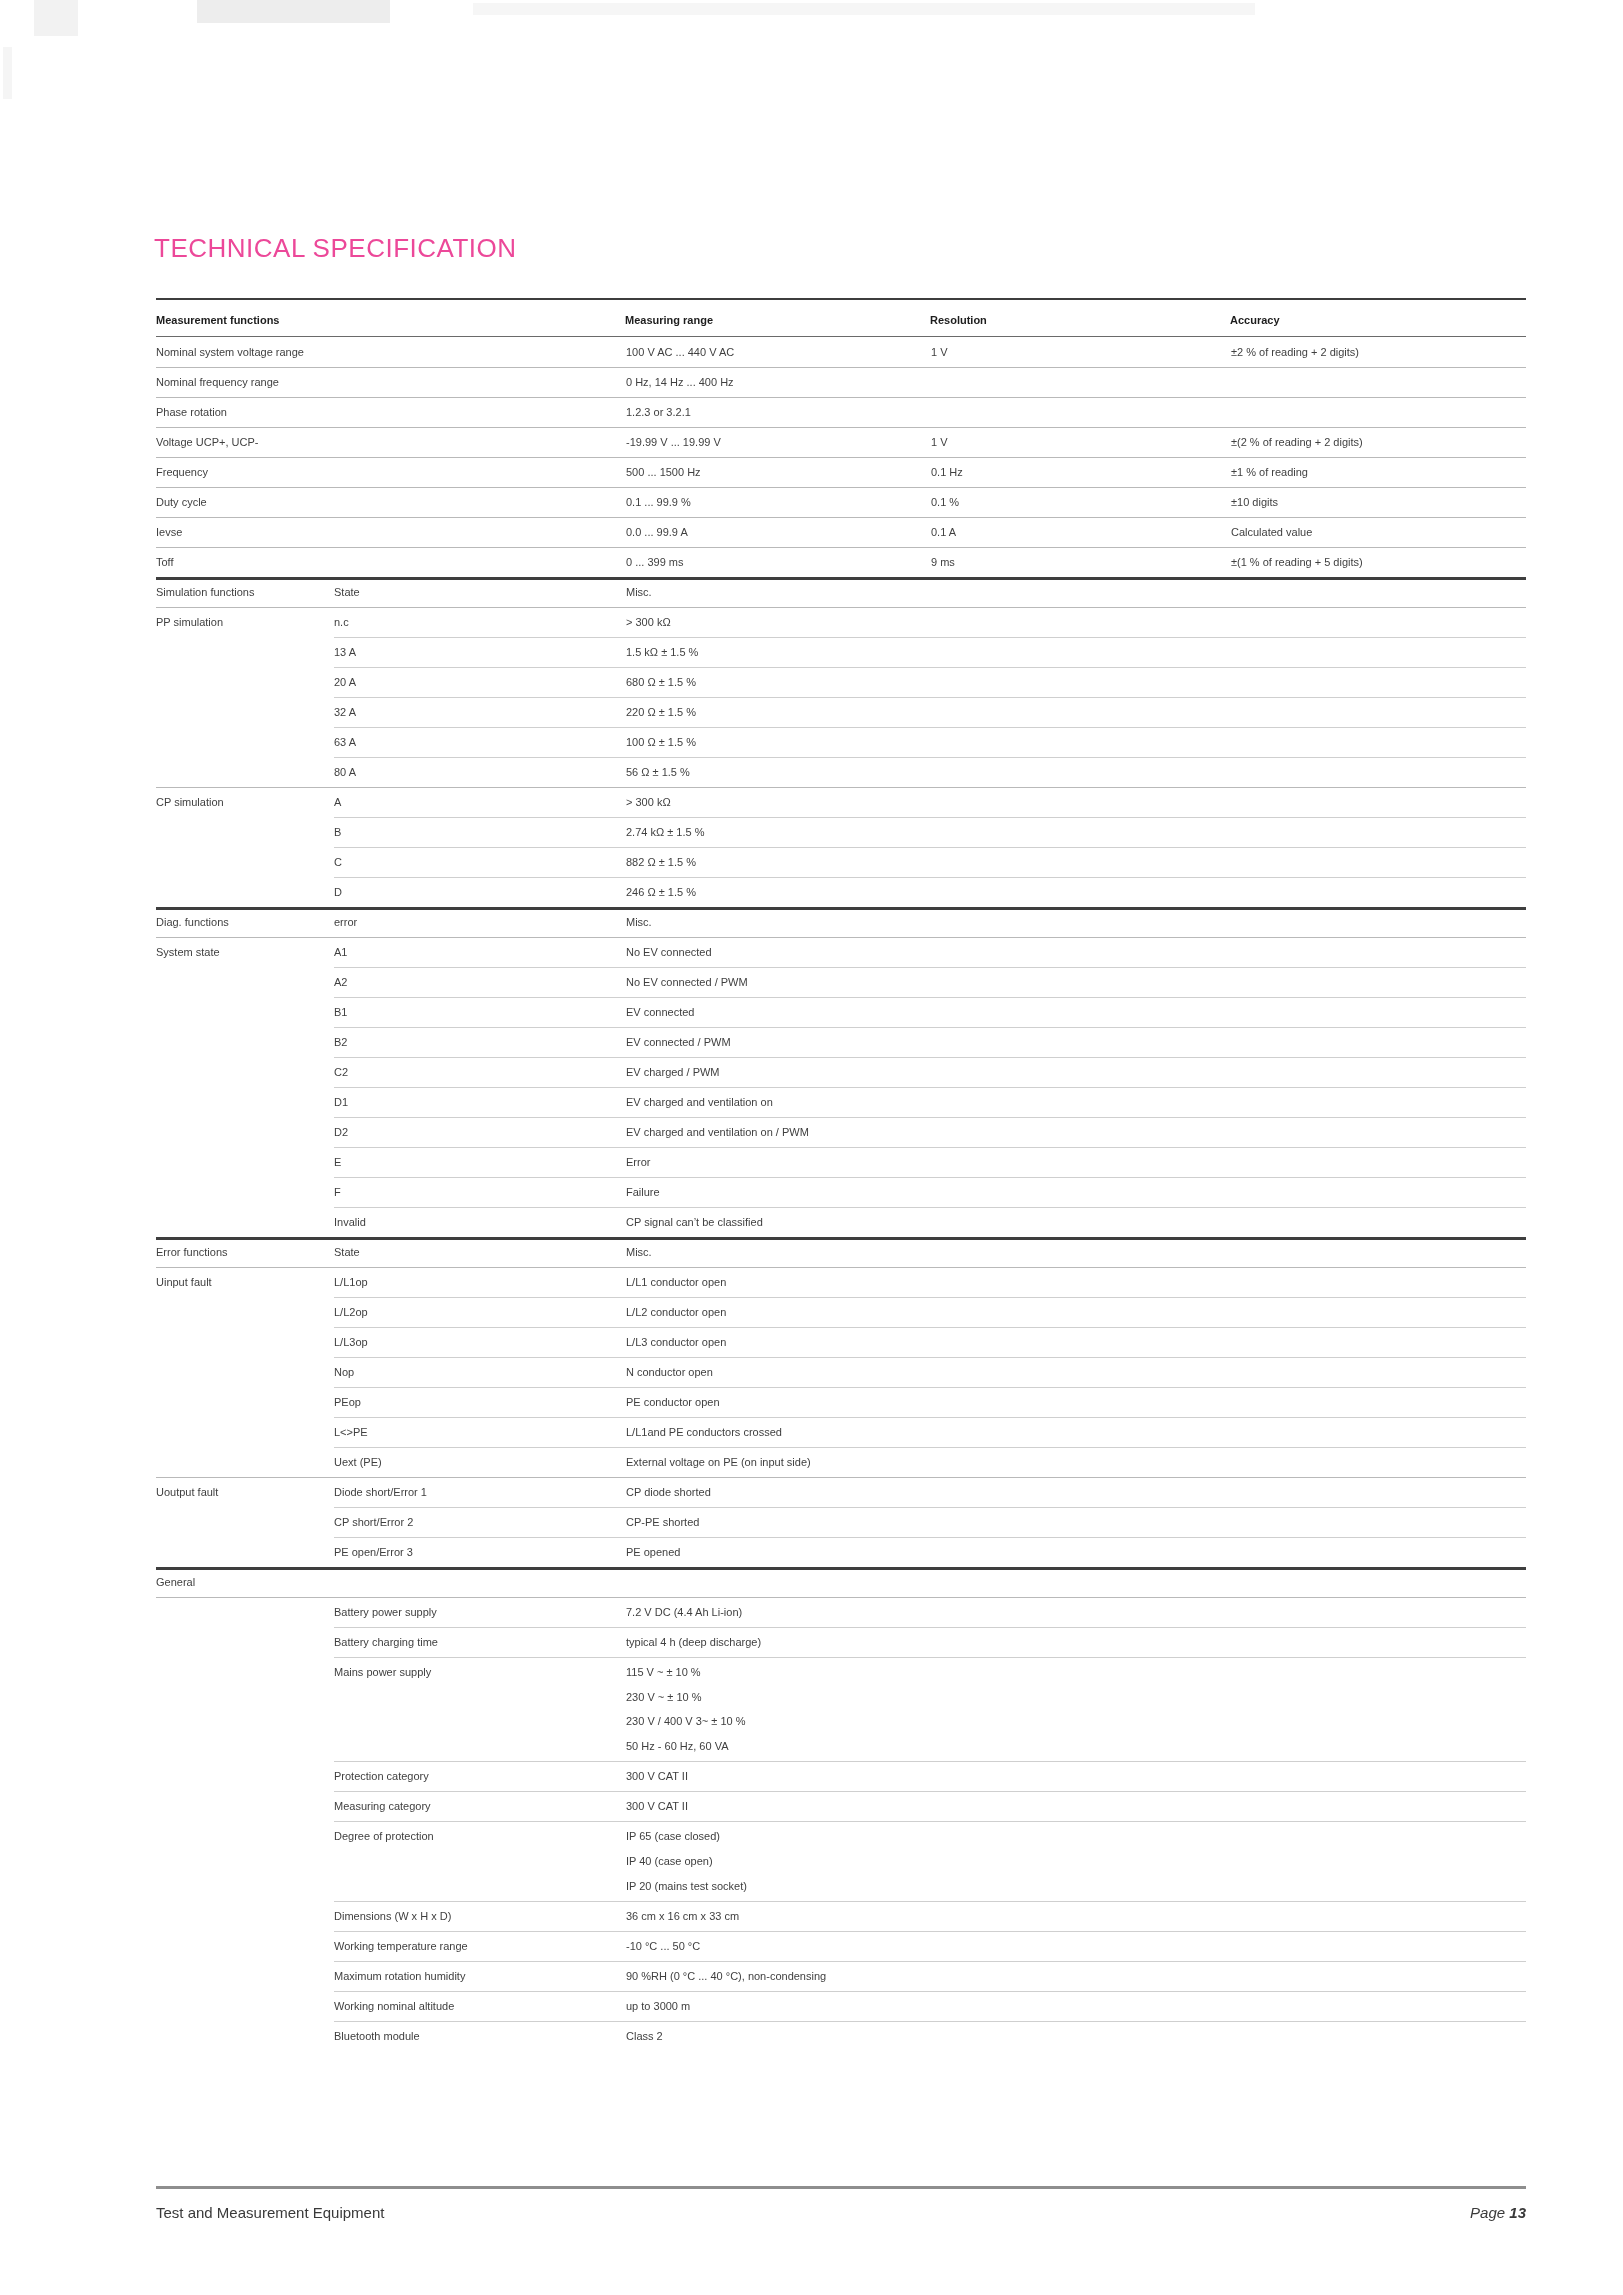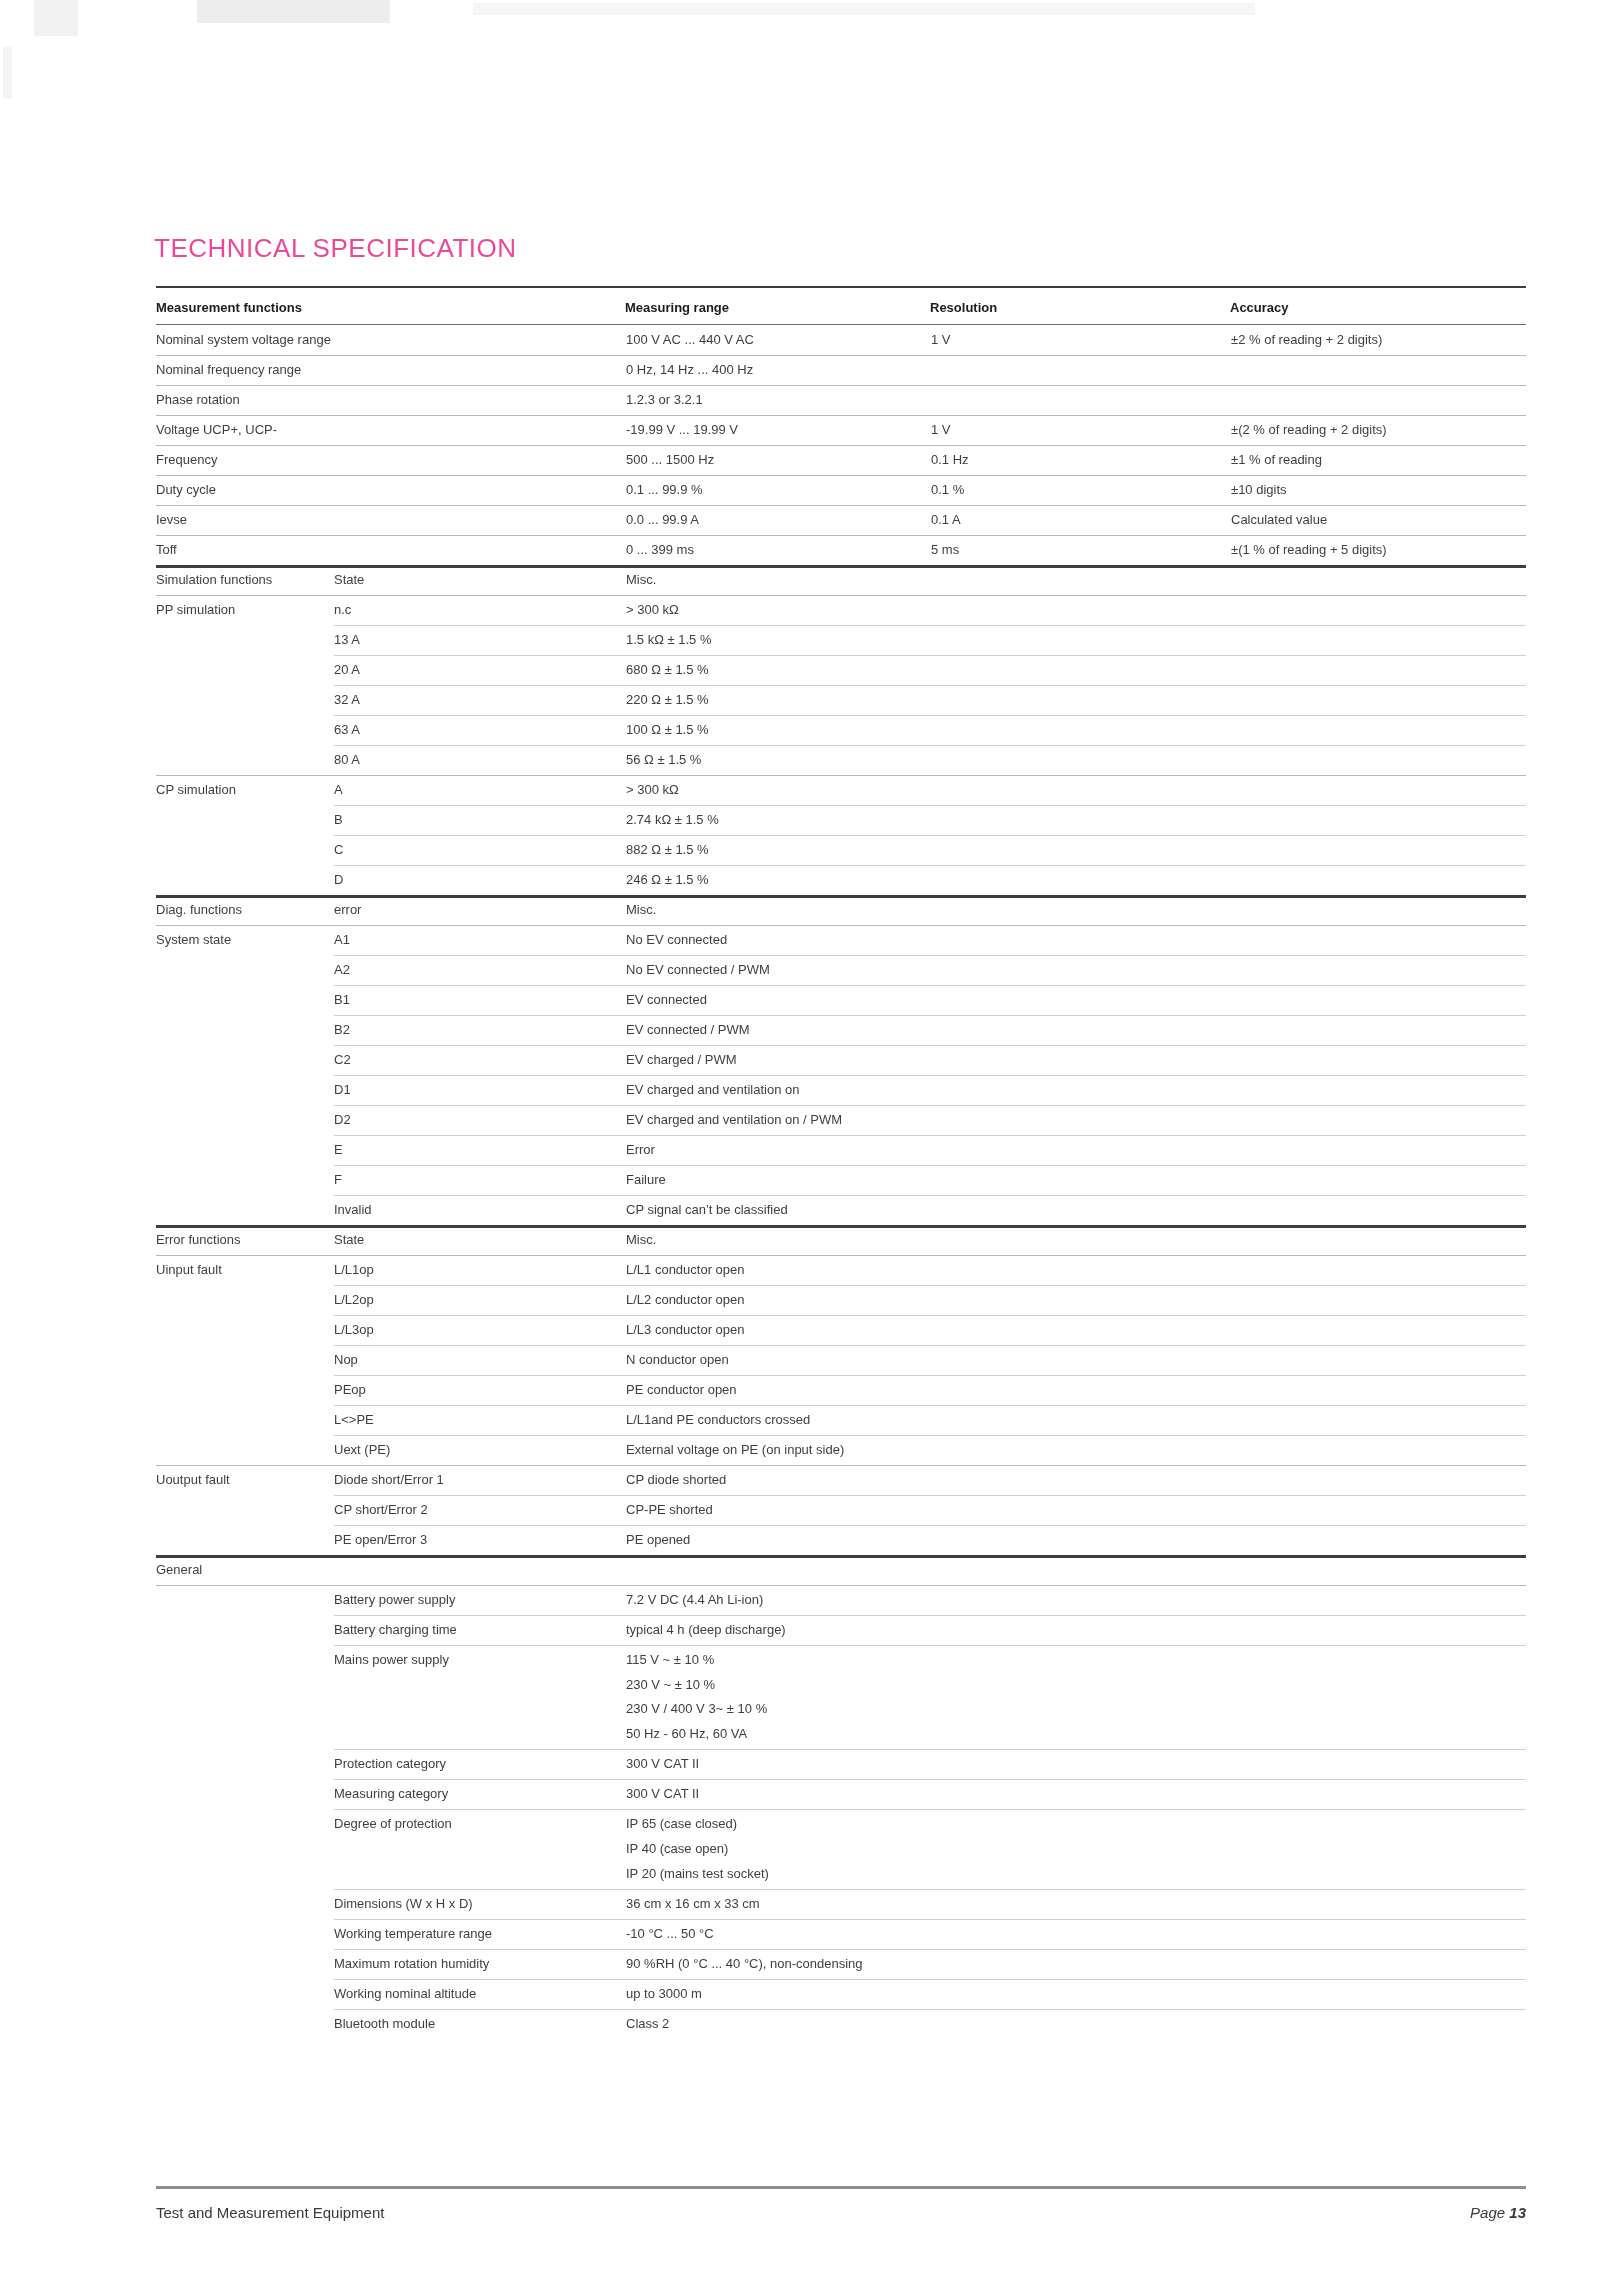--- a/index.html
+++ b/index.html
@@ -15,22 +15,22 @@
   .art-strip{left:473px;top:2.5px;width:782px;height:12.7px;background:#f6f6f6;}
   .art-edge{left:3.4px;top:47px;width:8.5px;height:52px;background:#f5f5f5;}
 
   .page-title{
     position:absolute;left:154px;top:233px;
     font-size:26px;letter-spacing:0.5px;color:#ec4899;font-weight:400;
     white-space:nowrap;
   }
 
   .spec-table{
-    position:absolute;left:156px;top:286px;width:1370px;
-    font-size:13px;line-height:18.6px;
+    position:absolute;left:156px;top:298px;width:1370px;
+    font-size:11px;line-height:18.6px;
   }
   .thead{
     border-top:2.5px solid #3e3e3e;
     border-bottom:1.7px solid #6a6a6a;
     height:39px;box-sizing:border-box;
     display:grid;grid-template-columns:469px 305px 300px 1fr;
     align-items:end;padding-bottom:6px;
     font-weight:700;color:#1d1d1d;
   }
   .row{
@@ -139,21 +139,21 @@
         </div>
         <div class="cell c4">0.1 A</div>
         <div class="cell c5">Calculated value</div>
       </div>
       <div class="row sep-thin">
         <div class="cell c1">Toff</div>
         <div class="cell c2"></div>
         <div class="cell c3">
           <span class="val-line">0 ... 399 ms</span>
         </div>
-        <div class="cell c4">5 ms</div>
+        <div class="cell c4">9 ms</div>
         <div class="cell c5">±(1 % of reading + 5 digits)</div>
       </div>
       <div class="row sep-thick">
         <div class="cell c1">Simulation functions</div>
         <div class="cell c2">State</div>
         <div class="cell c3">
           <span class="val-line">Misc.</span>
         </div>
         <div class="cell c4"></div>
         <div class="cell c5"></div>

